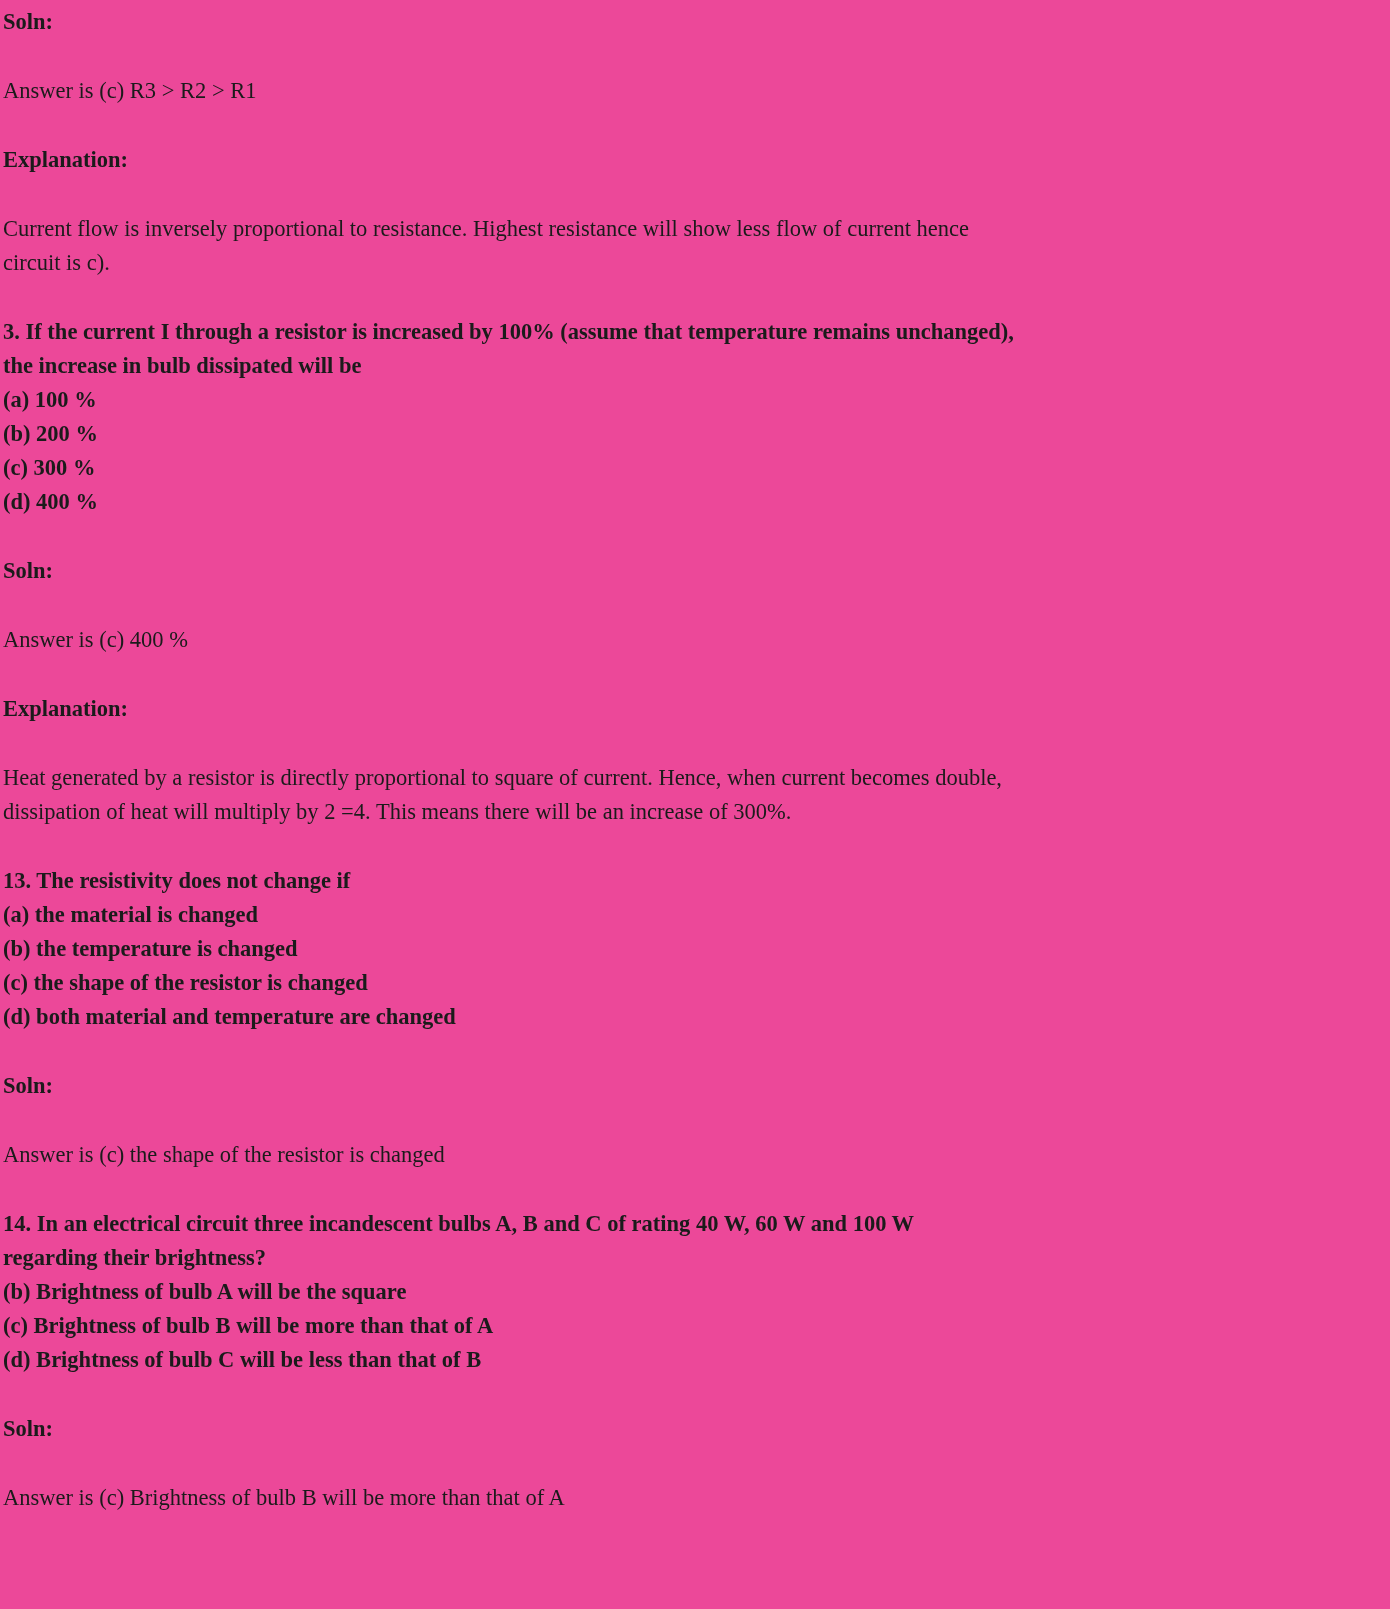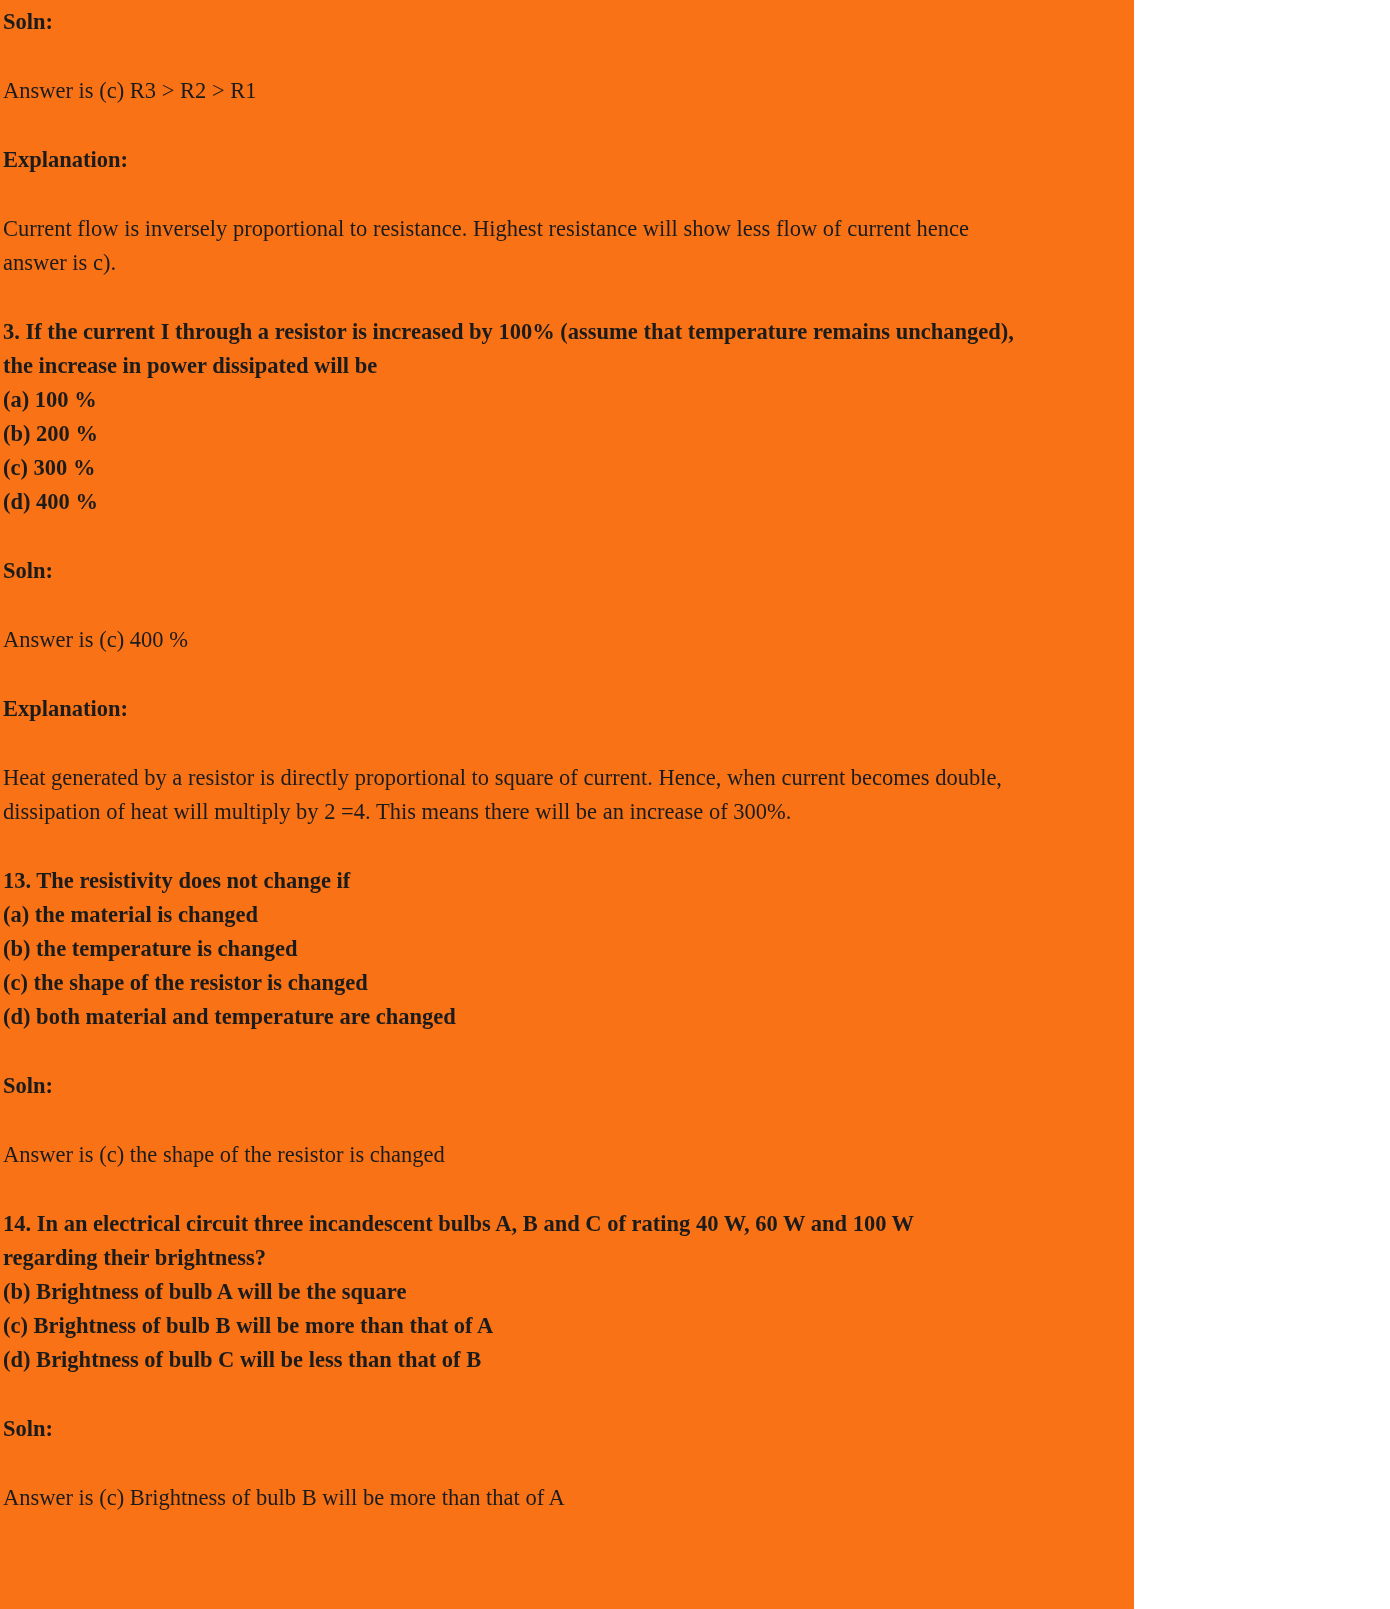--- a/index.html
+++ b/index.html
@@ -1,24 +1,24 @@
 <!DOCTYPE html>
 <html><head>
 <meta charset="utf-8">
 <style>
   html, body {
     margin: 0;
     padding: 0;
     background: #ffffff;
   }
   .page {
-    width: 1134px;
+    width: 1390px;
     min-height: 1609px;
     box-sizing: border-box;
-    background: #f97316;
+    background: #ec4899;
     padding: 5px 8px 0 3px;
     font-family: "Liberation Serif", "DejaVu Serif", serif;
     font-size: 22.5px;
     line-height: 34px;
     color: #1b1b1b;
   }
   .block {
     margin: 0 0 35px 0;
   }
   .block:last-child {
@@ -44,26 +44,26 @@
   <div class="block">
     <div class="line">Answer is (c) R3 &gt; R2 &gt; R1</div>
   </div>
 
   <div class="block bold">
     <div class="line">Explanation:</div>
   </div>
 
   <div class="block">
     <div class="line">Current flow is inversely proportional to resistance. Highest resistance will show less flow of current hence</div>
-    <div class="line">answer is c).</div>
+    <div class="line">circuit is c).</div>
   </div>
 
   <div class="block bold">
     <div class="line">3. If the current I through a resistor is increased by 100% (assume that temperature remains unchanged),</div>
-    <div class="line">the increase in power dissipated will be</div>
+    <div class="line">the increase in bulb dissipated will be</div>
     <div class="line">(a) 100 %</div>
     <div class="line">(b) 200 %</div>
     <div class="line">(c) 300 %</div>
     <div class="line">(d) 400 %</div>
   </div>
 
   <div class="block bold">
     <div class="line">Soln:</div>
   </div>
 

